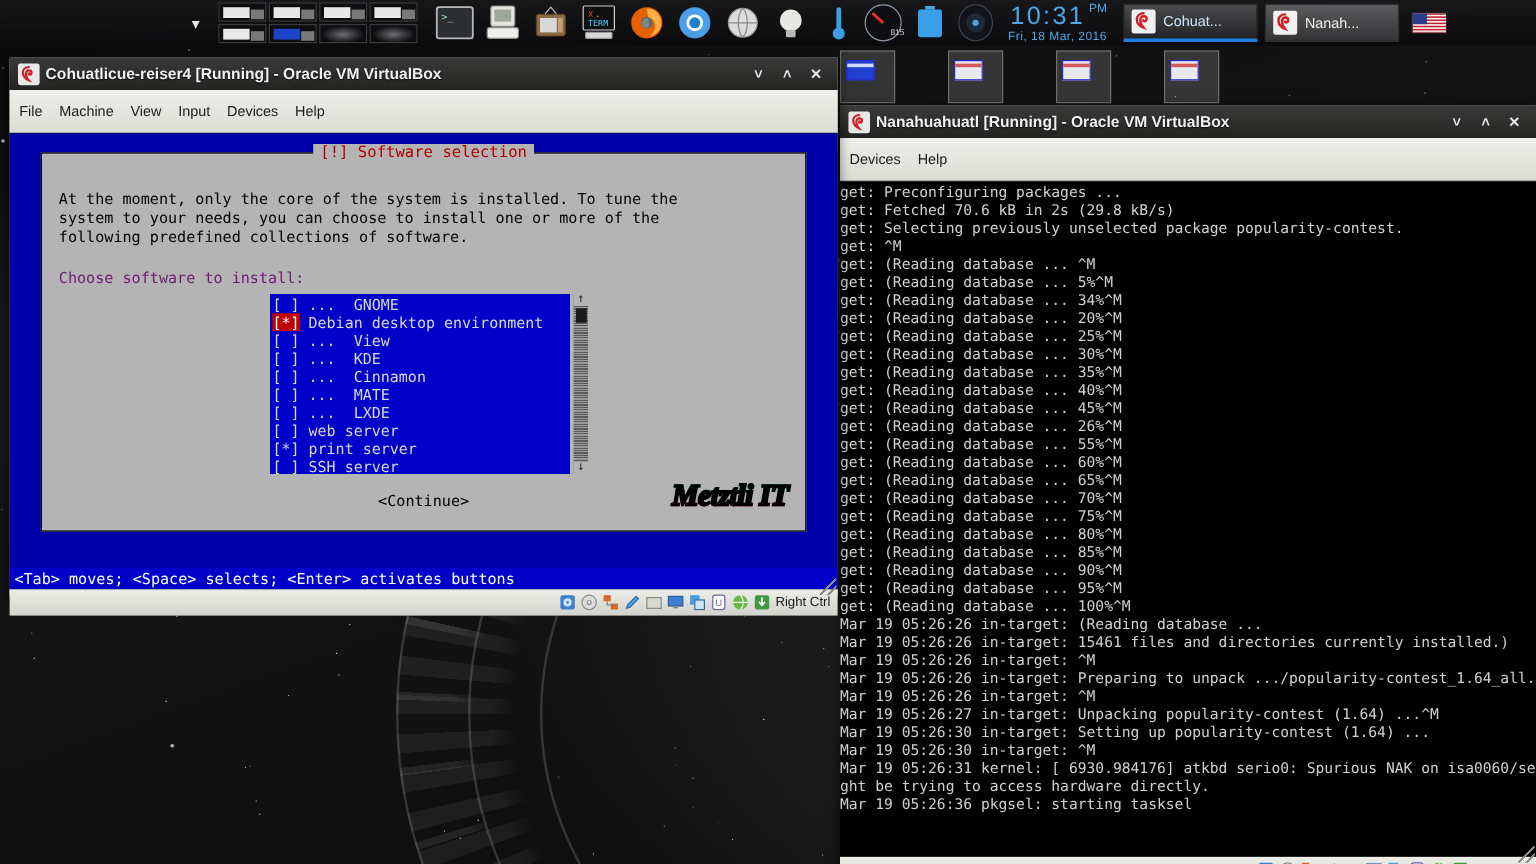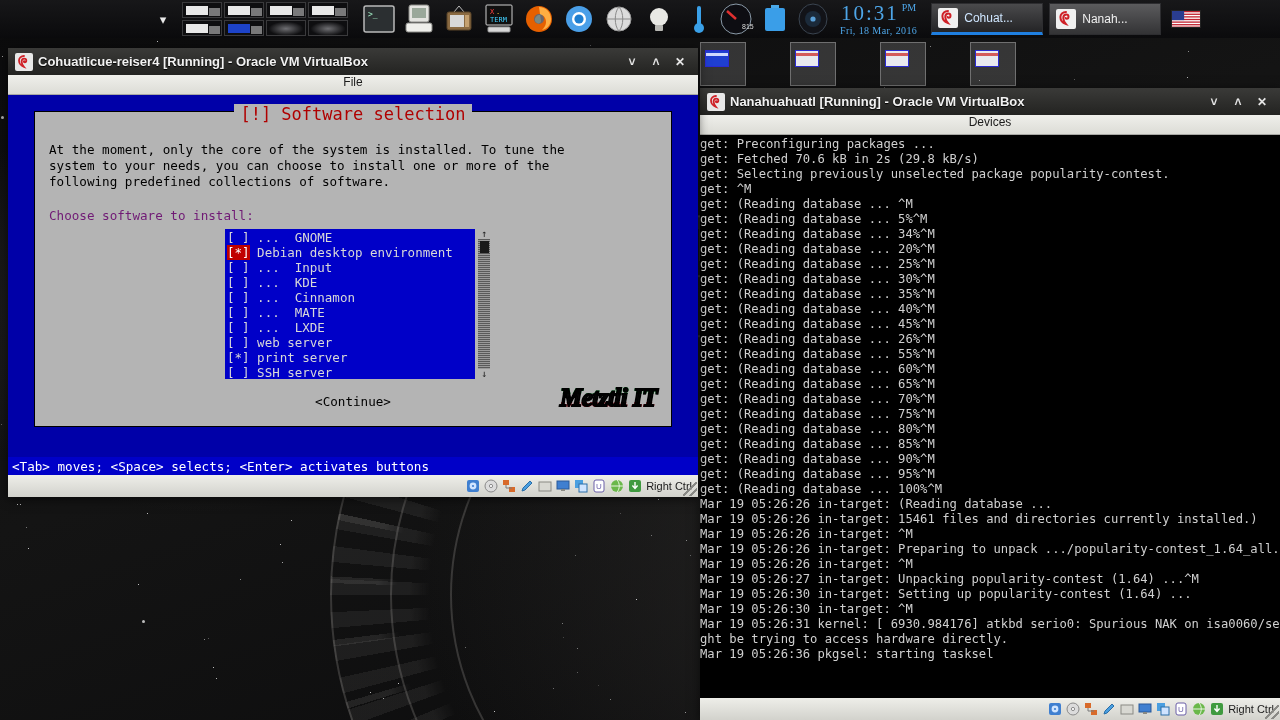--- a/index.html
+++ b/index.html
@@ -66,22 +66,22 @@
   .pg-win { position:absolute; background:#e8e8e8; }
   .pg-win.blue { background:#1d43c9; }
   .pg-glow { position:absolute; inset:0; background:radial-gradient(ellipse at 50% 55%, rgba(190,190,195,.55), rgba(0,0,0,0) 65%); }
 
   .dock { display:flex; align-items:center; gap:6px; margin-left:14px; }
   .dock-icon { width:34px; height:32px; position:relative; display:block; }
 
   .sysarea { display:flex; align-items:center; margin-left:12px; gap:8px; }
 
   .clock {
-    margin-left:10px; color:#4ea6e8; font-family:Liberation Serif, serif;
-    line-height:1.0; text-align:center;
+    margin-left:10px; color:#4ea6e8; font-family:Liberation Sans, sans-serif;
+    line-height:1.0; text-align:right;
   }
   .clock-time { font-size:21px; letter-spacing:2px; font-weight:400; }
   .clock-time .ampm { font-size:10px; letter-spacing:0; margin-left:3px; vertical-align:top; }
   .clock-date { font-size:10px; margin-top:2px; letter-spacing:.4px; }
 
   .tasklist { display:flex; align-items:center; gap:6px; margin-left:14px; }
   .task-btn {
     width:112px; height:32px; display:flex; align-items:center; gap:5px;
     padding:0 5px; border:1px solid #2d2d30;
     background:linear-gradient(180deg,#5b5b5d,#333335);
@@ -108,42 +108,42 @@
   .vm-title {
     height:27px; display:flex; align-items:center; padding:0 6px;
     background:linear-gradient(180deg,#3a3a38,#232321);
     color:#f2f2f2; font-size:13px; font-weight:bold;
   }
   .vm-title .vb-logo { width:20px; height:20px; flex:0 0 20px; margin-right:4px; }
   .vm-title .ttl { flex:1; text-align:left; text-shadow:0 1px 1px #000; }
   .vm-title .wbtns { display:flex; gap:12px; padding-right:6px; color:#e6e6e6; font-size:12px; }
   .vm-title .wbtns span { cursor:default; width:12px; text-align:center; }
   .vm-menubar {
-    height:20px; background:linear-gradient(180deg,#efefeb,#dcdcd6);
+    height:36px; background:linear-gradient(180deg,#efefeb,#dcdcd6);
     display:flex; align-items:center; gap:14px; padding:0 8px;
-    font-size:12px; color:#1b1b1b; border-bottom:1px solid #a8a8a4;flex-direction:column;
+    font-size:12px; color:#1b1b1b; border-bottom:1px solid #a8a8a4;
   }
   .vm-menubar span { cursor:default; }
   .vm-statusbar {
     height:22px; background:linear-gradient(180deg,#eeeee9,#d2d2cc);
     display:flex; align-items:center; justify-content:flex-end; gap:4px;
     padding:0 6px; font-size:11px; color:#1b1b1b;
   }
   .sb-ico { width:14px; height:14px; display:inline-block; }
 
   
   .guest1 { position:relative; background:#000; overflow:hidden; }
   .newt-bg { position:absolute; inset:0; background:#0000a8; }
   .newt-frame {
     position:absolute; left:26px; top:16px; right:26px; bottom:48px;
     background:#b4b4b4; border:1px solid #000;
   }
   .newt-title {
     position:absolute; left:0; right:0; top:-8px; text-align:center;
-    font-family:"DejaVu Sans Mono", monospace; font-size:17px; color:#b00000;
+    font-family:"DejaVu Sans Mono", monospace; font-size:13px; color:#b00000;
     letter-spacing:0;
   }
   .newt-title .tx { background:#b4b4b4; padding:0 6px; }
   .newt-text {
     position:absolute; left:14px; top:30px; right:14px;
     font-family:"DejaVu Sans Mono", monospace; font-size:12.6px; line-height:16px;
     color:#000; white-space:pre;
   }
   .newt-prompt {
     position:absolute; left:14px; top:96px;
@@ -607,21 +607,21 @@
         </div>
 
         <div class="newt-text" id="body-text">At the moment, only the core of the system is installed. To tune the
 system to your needs, you can choose to install one or more of the
 following predefined collections of software.</div>
         <div class="newt-prompt">Choose software to install:</div>
 
         <div class="newt-list" id="sw-list">
             <div class="row"><span>[ ]</span><span> ...  GNOME</span></div>
             <div class="row"><span class="cbsel">[*]</span><span> Debian desktop environment</span></div>
-            <div class="row"><span>[ ]</span><span> ...  Input</span></div>
+            <div class="row"><span>[ ]</span><span> ...  View</span></div>
             <div class="row"><span>[ ]</span><span> ...  KDE</span></div>
             <div class="row"><span>[ ]</span><span> ...  Cinnamon</span></div>
             <div class="row"><span>[ ]</span><span> ...  MATE</span></div>
             <div class="row"><span>[ ]</span><span> ...  LXDE</span></div>
             <div class="row"><span>[ ]</span><span> web server</span></div>
             <div class="row"><span>[*]</span><span> print server</span></div>
             <div class="row"><span>[ ]</span><span> SSH server</span></div>
           </div>
 
         <div class="newt-scroll">

